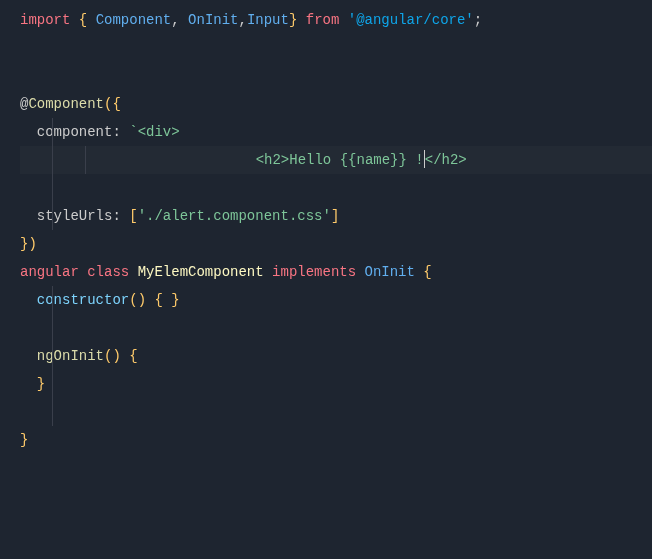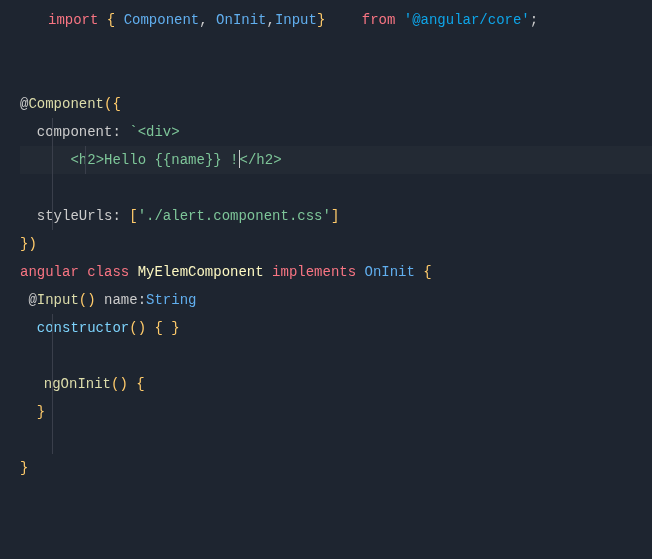--- a/index.html
+++ b/index.html
@@ -17,47 +17,48 @@
     padding: 6px 0 0 20px;
     position: relative;
   }
   .line {
     white-space: pre;
     min-height: 28px;
     position: relative;
   }
   .line.highlighted {
     background: rgba(255,255,255,0.025);
+    text-align: center;
   }
   .indent-guide {
     position: absolute;
     left: 0;
     top: 0;
     bottom: 0;
     border-left: 1px solid #3a3f4b;
   }
   .ig1 { left: 32px; }
   .ig2 { left: 65px; }
 
   
-  .kw-import { color: #f97583; margin-left: 28px; }    
+  .kw-import { color: #f97583; }    
   .kw-export { color: #f97583; }    
   .kw-class  { color: #f97583; }    
   .brace     { color: #ffcb6b; }    
   .paren     { color: #ffcb6b; }    
   .bracket   { color: #ffcb6b; }    
   .punct     { color: #cccccc; }    
   .ident     { color: #cccccc; }
   .typename  { color: #61afef; }    
   .classname { color: #fef9c3; }    
   .string    { color: #7ec699; }
   .string-or { color: #0ea5e9; }
   .decorator { color: #dcdcaa; }    
   .at        { color: #cccccc; }
-  .method    { color: #dcdcaa; margin-left: 7px; }
+  .method    { color: #dcdcaa; }
   .constructor{ color: #7dd3fc; }
   .str-templ { color: #7ec699; }
   .cursor {
     display: inline-block;
     width: 1px;
     height: 18px;
     background: #cccccc;
     vertical-align: middle;
     margin-bottom: 2px;
   }
@@ -81,21 +82,20 @@
 
 <div class="line"><span class="indent-guide ig1"></span> </div>
 
 
 <div class="line"><span class="indent-guide ig1"></span>  <span class="ident">styleUrls</span><span class="punct">:</span> <span class="bracket">[</span><span class="string">'./alert.component.css'</span><span class="bracket">]</span></div>
 
 <div class="line"><span class="brace">}</span><span class="paren">)</span></div>
 
 <div class="line"><span class="kw-export">angular</span> <span class="kw-class">class</span> <span class="classname">MyElemComponent</span> <span class="kw-class">implements</span> <span class="typename">OnInit</span> <span class="brace">{</span></div>
 
-<div class="line"> <span class="at">@</span><span class="decorator">Input</span><span class="paren">(</span><span class="paren">)</span> <span class="ident">name</span><span class="punct">:</span><span class="typename">String</span></div>
 
 <div class="line"><span class="indent-guide ig1"></span>  <span class="constructor">constructor</span><span class="paren">(</span><span class="paren">)</span> <span class="brace">{</span> <span class="brace">}</span></div>
 
 <div class="line"><span class="indent-guide ig1"></span> </div>
 
 <div class="line"><span class="indent-guide ig1"></span>  <span class="method">ngOnInit</span><span class="paren">(</span><span class="paren">)</span> <span class="brace">{</span></div>
 
 <div class="line"><span class="indent-guide ig1"></span>  <span class="brace">}</span></div>
 
 <div class="line"><span class="indent-guide ig1"></span> </div>

